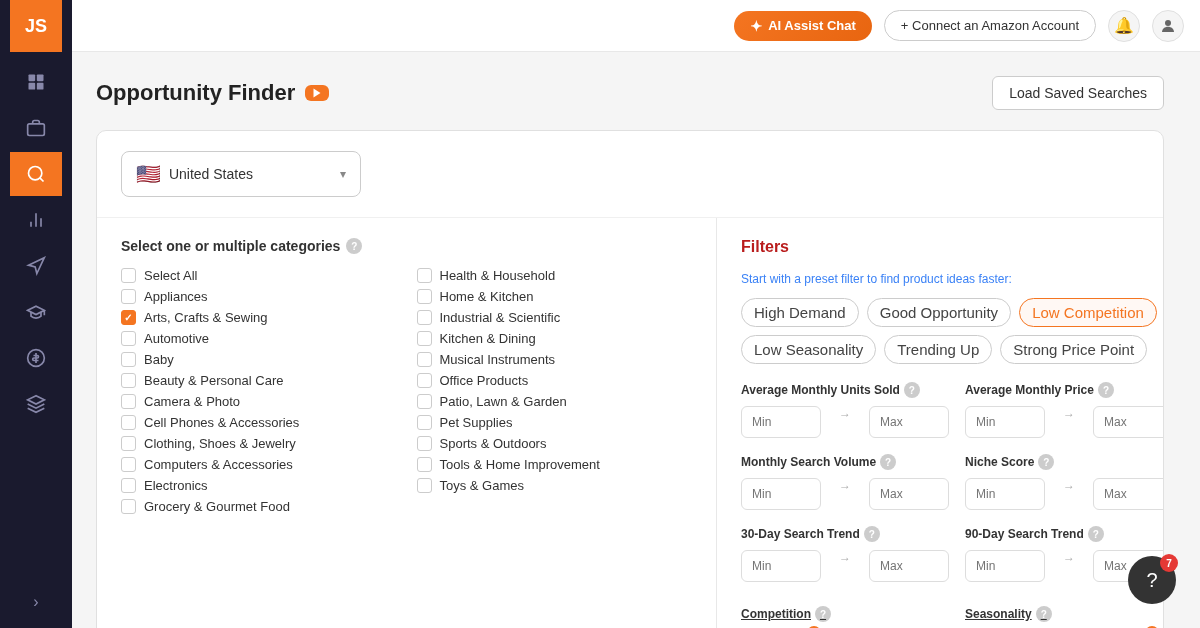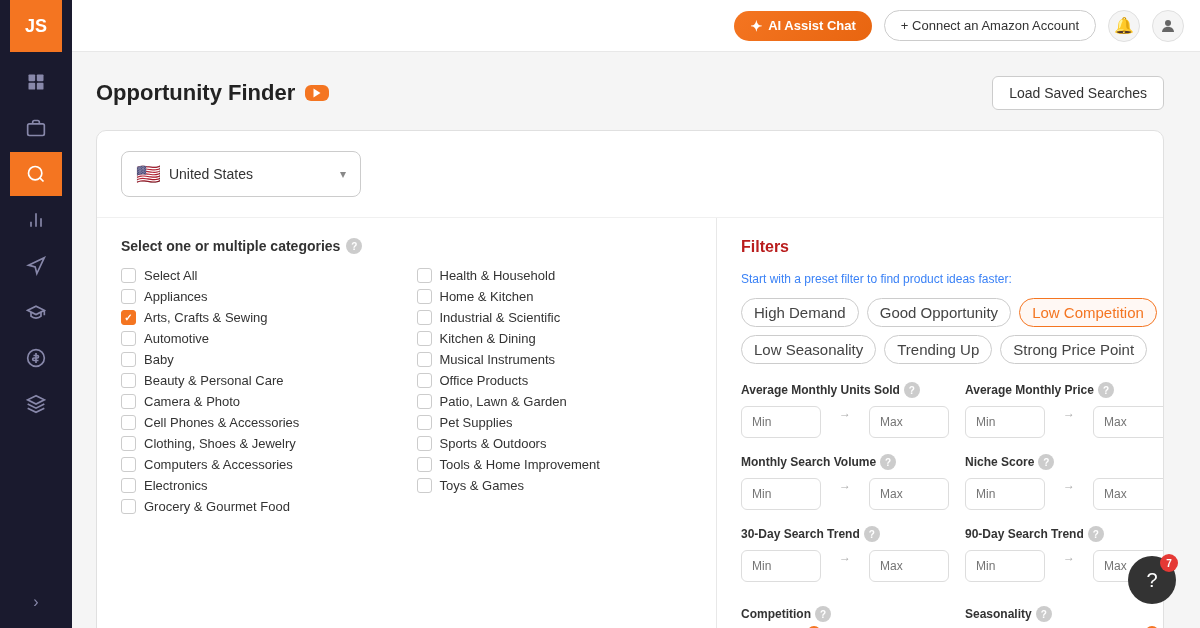--- a/index.html
+++ b/index.html
@@ -349,20 +349,21 @@
       margin-top: 8px;
     }
     .slider-label {
       font-size: 12px;
       font-weight: 600;
       color: #333;
       margin-bottom: 8px;
       display: flex;
       align-items: center;
       gap: 4px;
+      text-decoration: underline;
     }
     .slider-track {
       height: 5px;
       background: #e0e0e0;
       border-radius: 3px;
       position: relative;
       margin-bottom: 4px;
     }
     .slider-fill {
       position: absolute;

